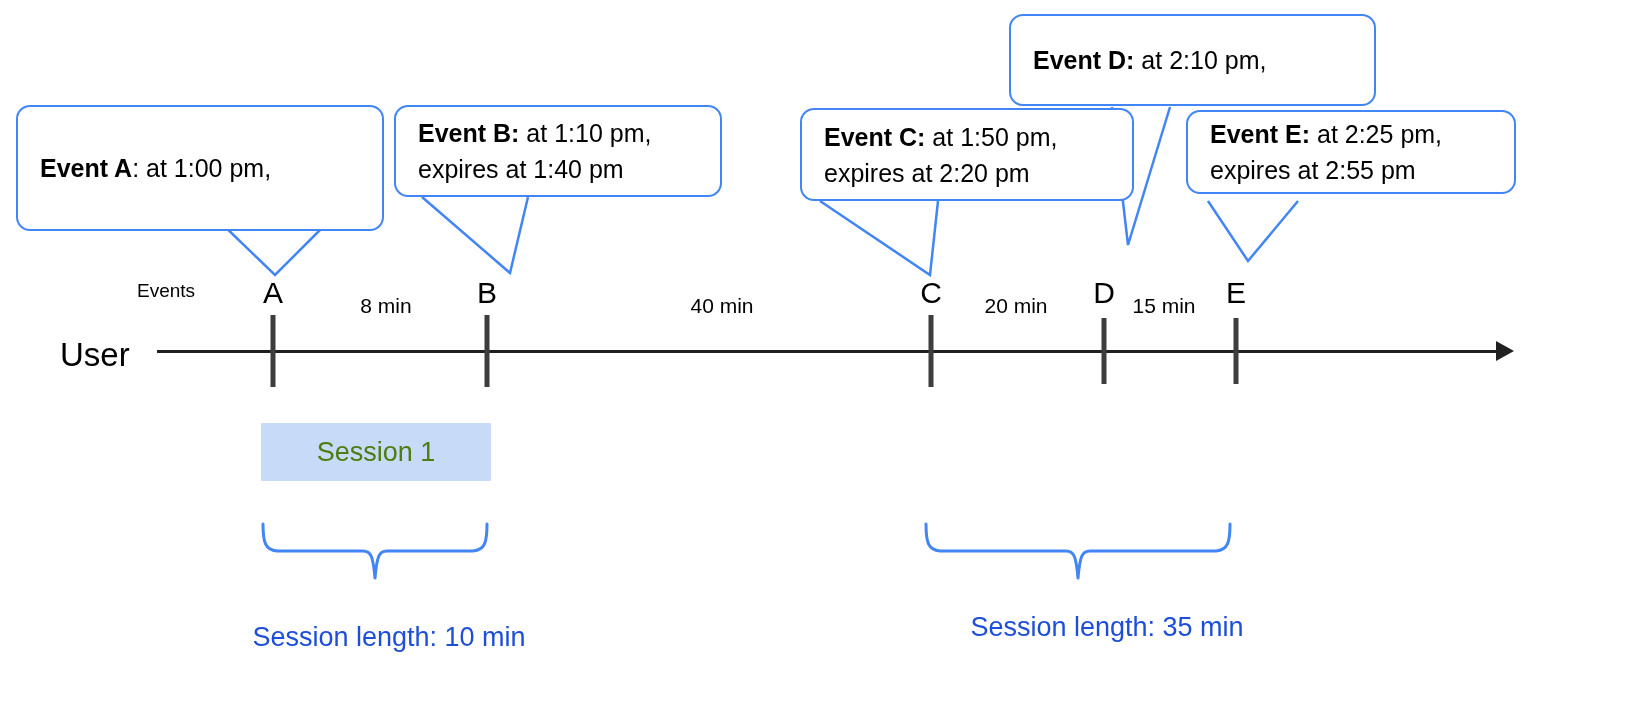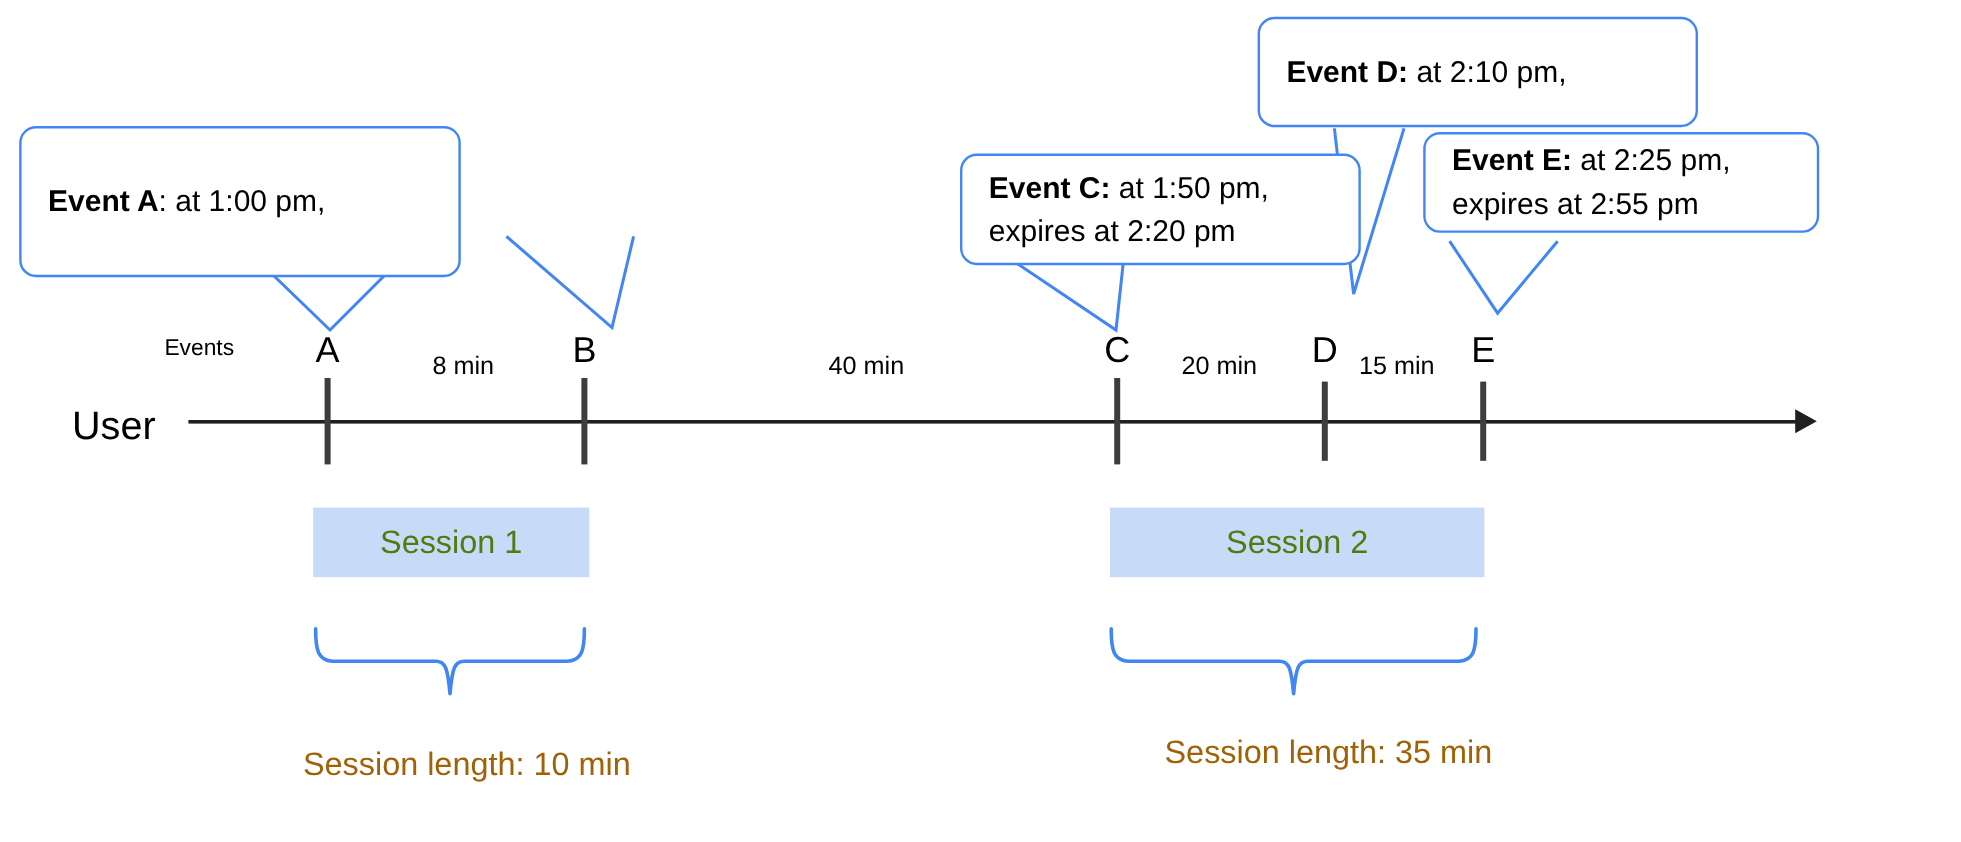--- a/index.html
+++ b/index.html
@@ -18,21 +18,21 @@
   .tick-letter{position:absolute;font-size:30px;transform:translateX(-50%);white-space:nowrap;}
   .gap-label{position:absolute;font-size:21px;transform:translateX(-50%);white-space:nowrap;}
   .tick{position:absolute;width:5px;background:#3d3d3d;transform:translateX(-50%);}
   .axis-line{position:absolute;height:3px;background:#202020;}
   .arrowhead{position:absolute;width:0;height:0;border-top:10px solid transparent;border-bottom:10px solid transparent;border-left:18px solid #202020;}
 
   .session-box{position:absolute;background:#c7daf8;display:flex;align-items:center;justify-content:center;}
   .session-box span{font-size:27px;color:#4d7c0f;}
 
   .brace{position:absolute;}
-  .len-label{position:absolute;font-size:27px;transform:translateX(-50%);white-space:nowrap;color:#a16207;}
+  .len-label{position:absolute;font-size:27px;transform:translateX(-50%);white-space:nowrap;color:#1d4ed8;}
 </style>
 </head>
 <body>
 
 <div id="stage">
 
   <svg class="tail" style="left:0;top:190px;width:420px;height:110px;">
     <polyline points="218,30 275,85 330,30" fill="#fff" stroke="#4285f4" stroke-width="2.5" stroke-linejoin="miter"></polyline>
   </svg>
   <svg class="tail" style="left:390px;top:180px;width:240px;height:115px;">
@@ -47,29 +47,35 @@
   <svg class="tail" style="left:1180px;top:185px;width:220px;height:110px;">
     <polyline points="28,16 68,76 118,16" fill="#fff" stroke="#4285f4" stroke-width="2.5" stroke-linejoin="miter"></polyline>
   </svg>
 
   <div class="callout" style="left:16px;top:105px;width:368px;height:126px;">
     <div class="txt">
       <b>Event A</b><span>: at 1:00 pm,</span><br>
     </div>
   </div>
 
+  <div class="callout" style="left:394px;top:105px;width:328px;height:92px;">
+    <div class="txt">
+      <b>Event B:</b><span> at 1:10 pm,</span><br>
+      <span>expires at 1:40 pm</span>
+    </div>
+  </div>
 
-  <div class="callout" style="left:800px;top:108px;width:334px;height:93px;margin-top:20px;">
+  <div class="callout" style="left:800px;top:108px;width:334px;height:93px;">
     <div class="txt">
       <b>Event C:</b><span> at 1:50 pm,</span><br>
       <span>expires at 2:20 pm</span>
     </div>
   </div>
 
-  <div class="callout" style="left:1048px;top:14px;width:367px;height:92px;">
+  <div class="callout" style="left:1009px;top:14px;width:367px;height:92px;">
     <div class="txt">
       <b>Event D:</b><span> at 2:10 pm,</span><br>
     </div>
   </div>
 
   <div class="callout" style="left:1186px;top:110px;width:330px;height:84px;">
     <div class="txt">
       <b>Event E:</b><span> at 2:25 pm,</span><br>
       <span>expires at 2:55 pm</span>
     </div>
@@ -94,23 +100,20 @@
 
   <div class="tick" style="left:273px;top:315px;height:72px;"></div>
   <div class="tick" style="left:487px;top:315px;height:72px;"></div>
   <div class="tick" style="left:931px;top:315px;height:72px;"></div>
   <div class="tick" style="left:1104px;top:318px;height:66px;"></div>
   <div class="tick" style="left:1236px;top:318px;height:66px;"></div>
 
   <div class="session-box" style="left:261px;top:423px;width:230px;height:58px;">
     <span>Session 1</span>
   </div>
-  <div class="session-box" style="left:925px;top:423px;width:312px;height:58px;">
-    <span>Session 2</span>
-  </div>
 
   <svg class="brace" style="left:255px;top:520px;width:245px;height:72px;">
     <path d="M8,4 C8,22 10,30 22,31 L108,31 C116,31 118,36 120,58 C122,36 124,31 132,31 L218,31 C230,30 232,22 232,4" fill="none" stroke="#4285f4" stroke-width="3" stroke-linecap="round" stroke-linejoin="round"></path>
   </svg>
   <svg class="brace" style="left:918px;top:520px;width:325px;height:72px;">
     <path d="M8,4 C8,22 10,30 22,31 L148,31 C156,31 158,36 160,58 C162,36 164,31 172,31 L298,31 C310,30 312,22 312,4" fill="none" stroke="#4285f4" stroke-width="3" stroke-linecap="round" stroke-linejoin="round"></path>
   </svg>
 
   <div class="len-label" style="left:389px;top:622px;">Session length: 10 min</div>
   <div class="len-label" style="left:1107px;top:612px;">Session length: 35 min</div>

